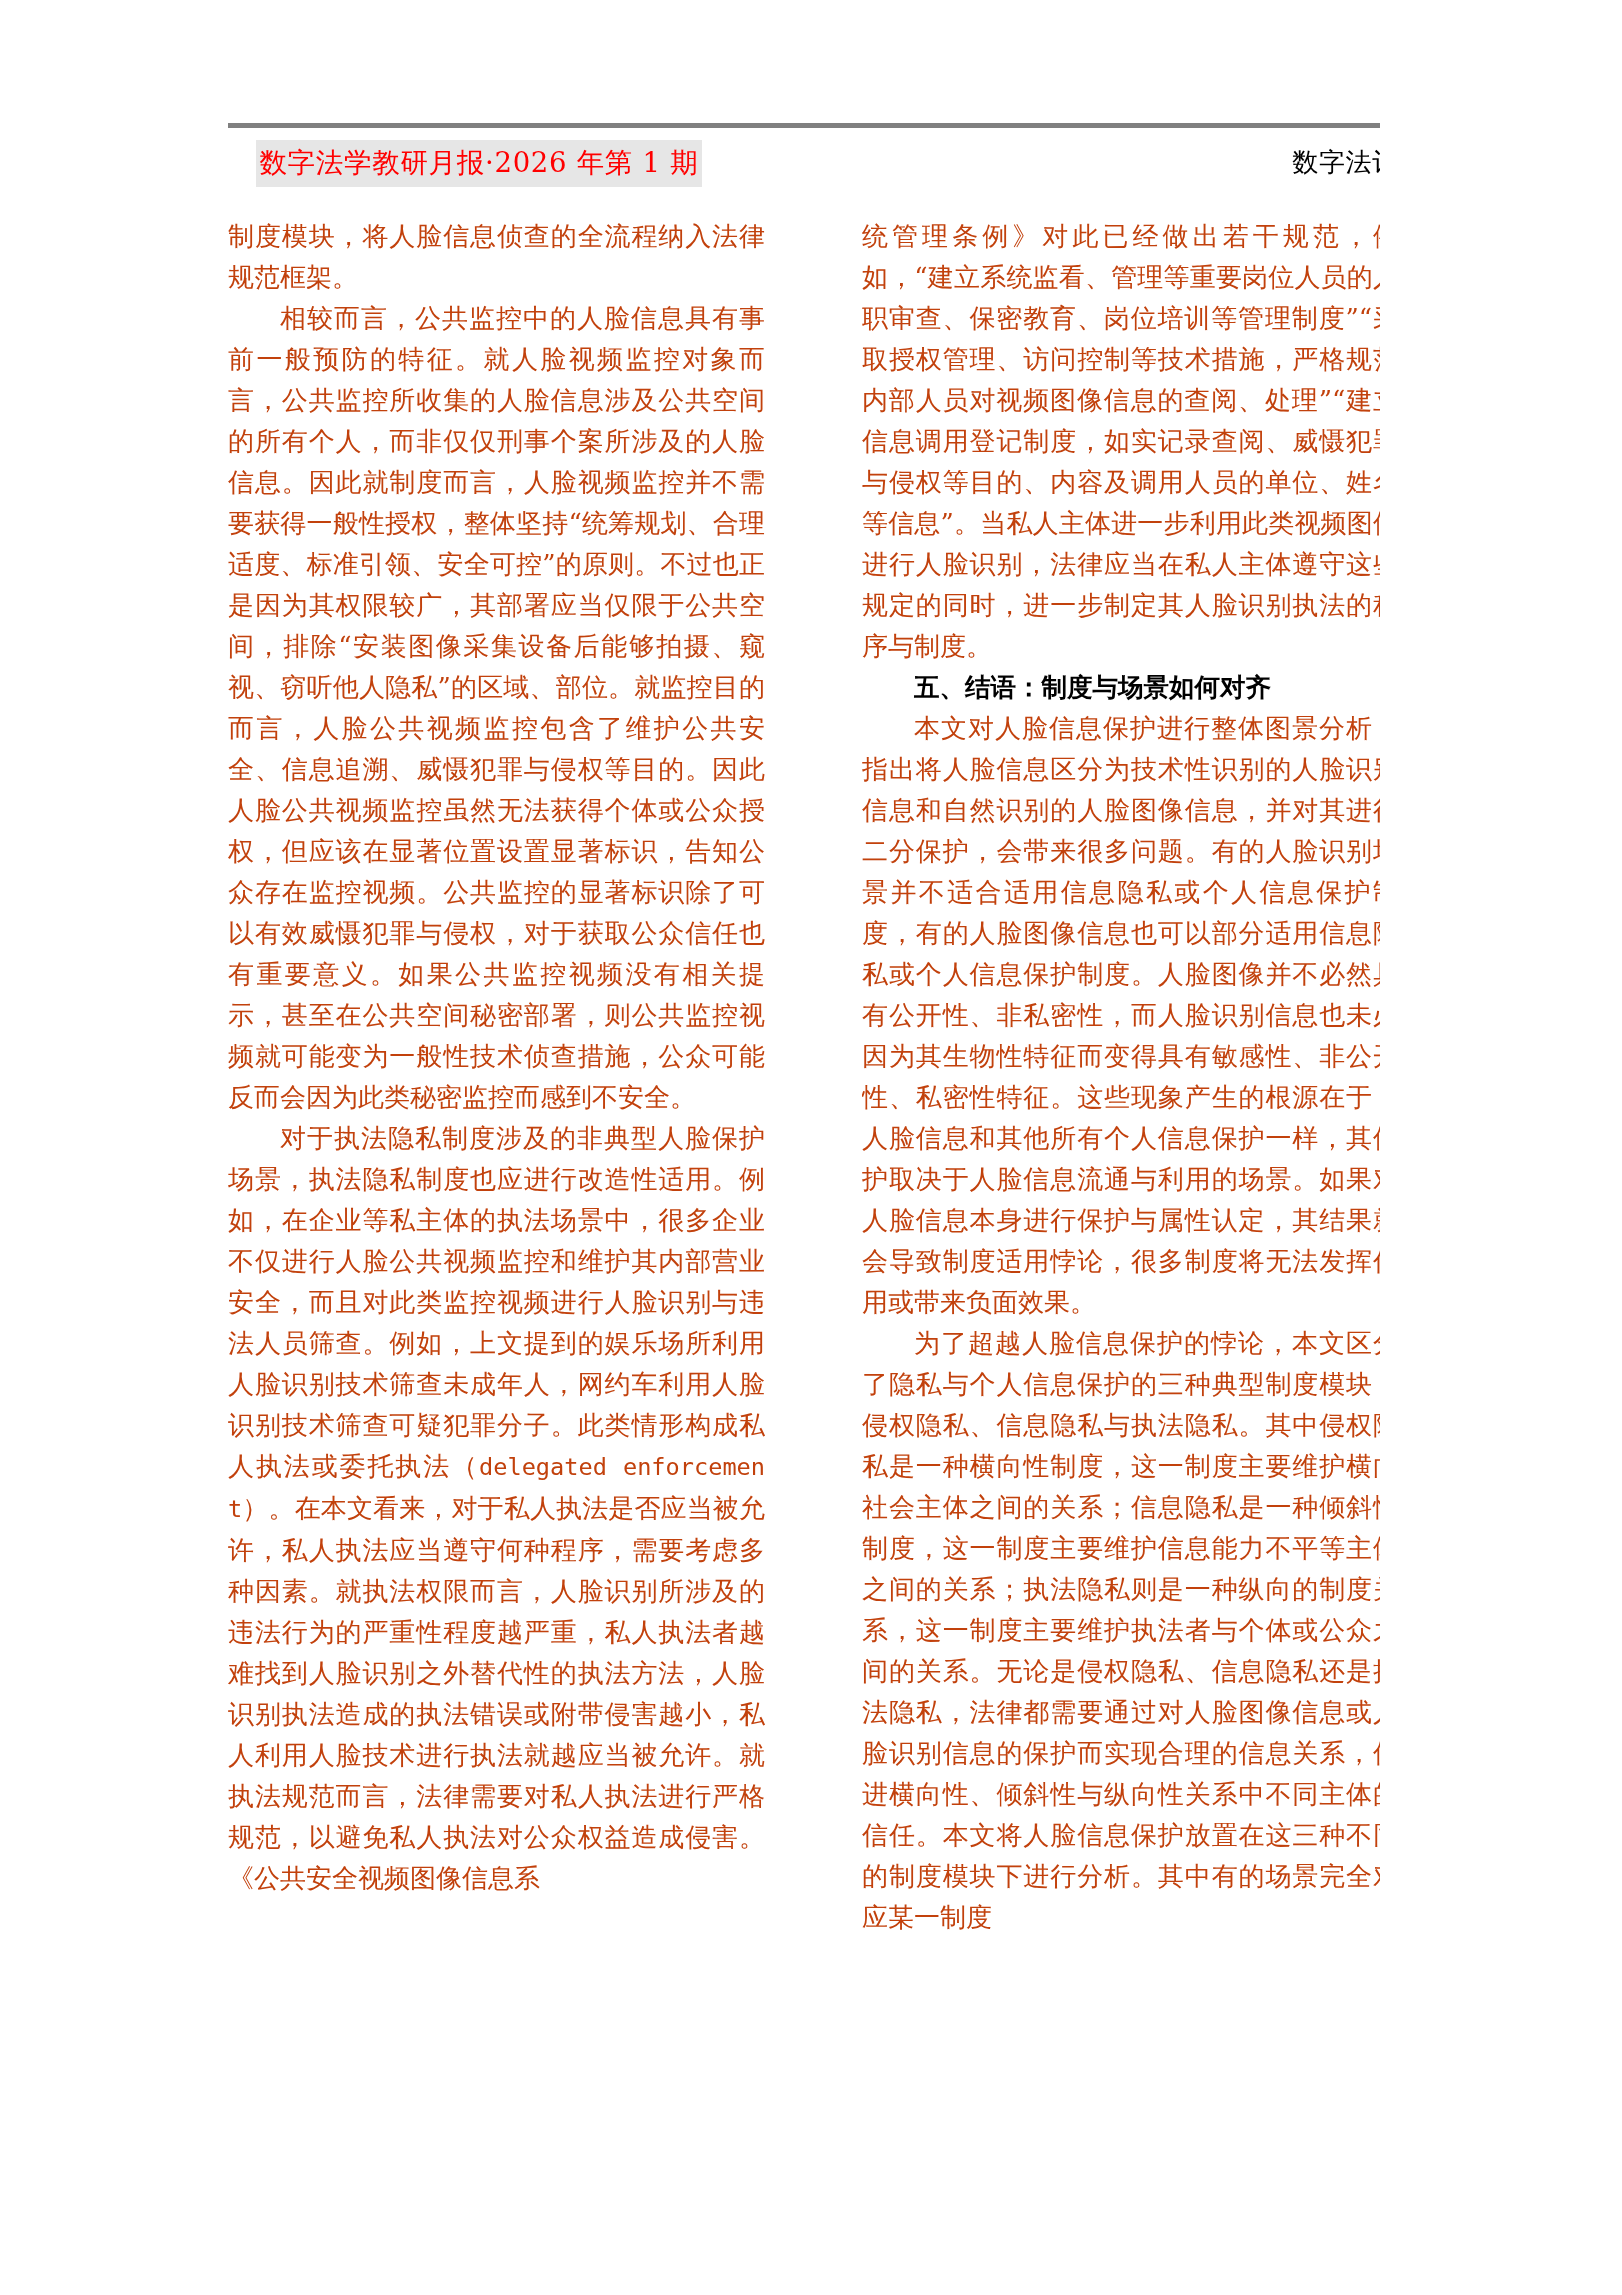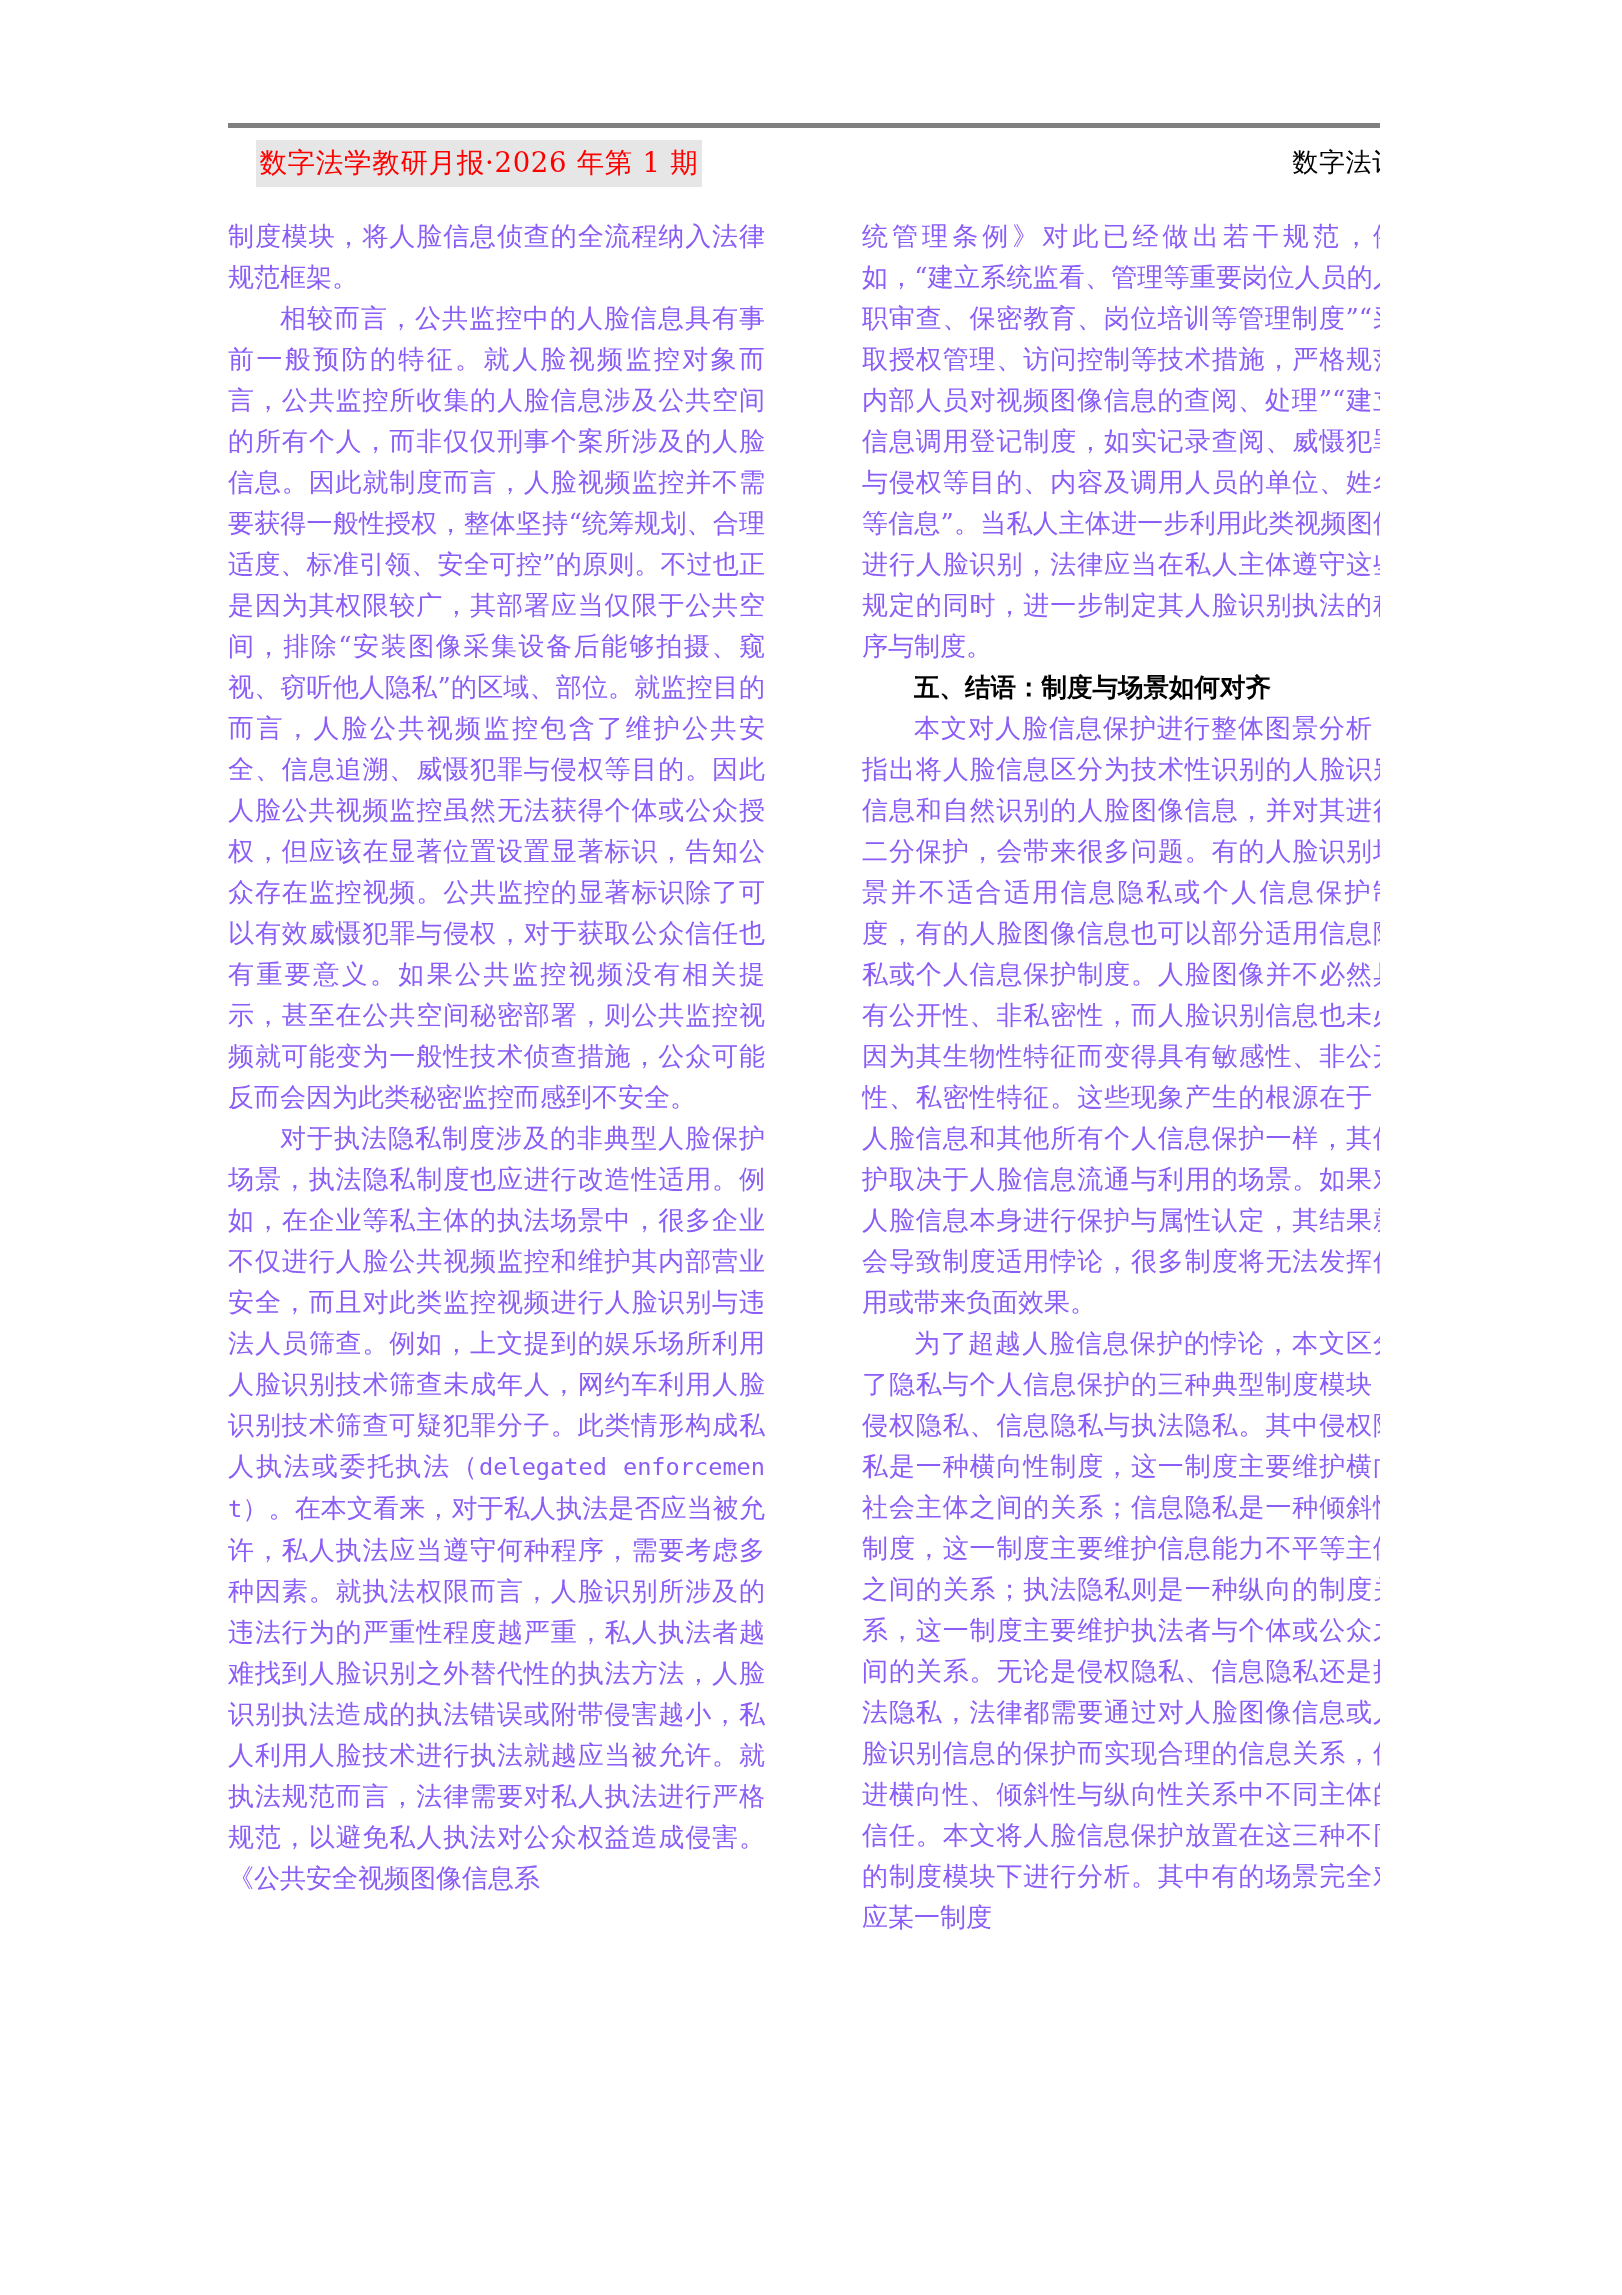--- a/index.html
+++ b/index.html
@@ -72,21 +72,21 @@
   .col {
     width: 537px;
     height: 100%;
     overflow: hidden;
   }
   .col p {
     margin: 0;
     font-family: "DejaVu Serif", "Liberation Serif", serif;
     font-size: 26px;
     line-height: 41px;
-    color: #8b5cf6;
+    color: #c2410c;
     text-align: justify;
     text-justify: inter-character;
     letter-spacing: 0px;
     word-break: break-all;
     -webkit-hyphens: none;
     hyphens: none;
   }
   .col p.indent {
     text-indent: 52px;
   }

